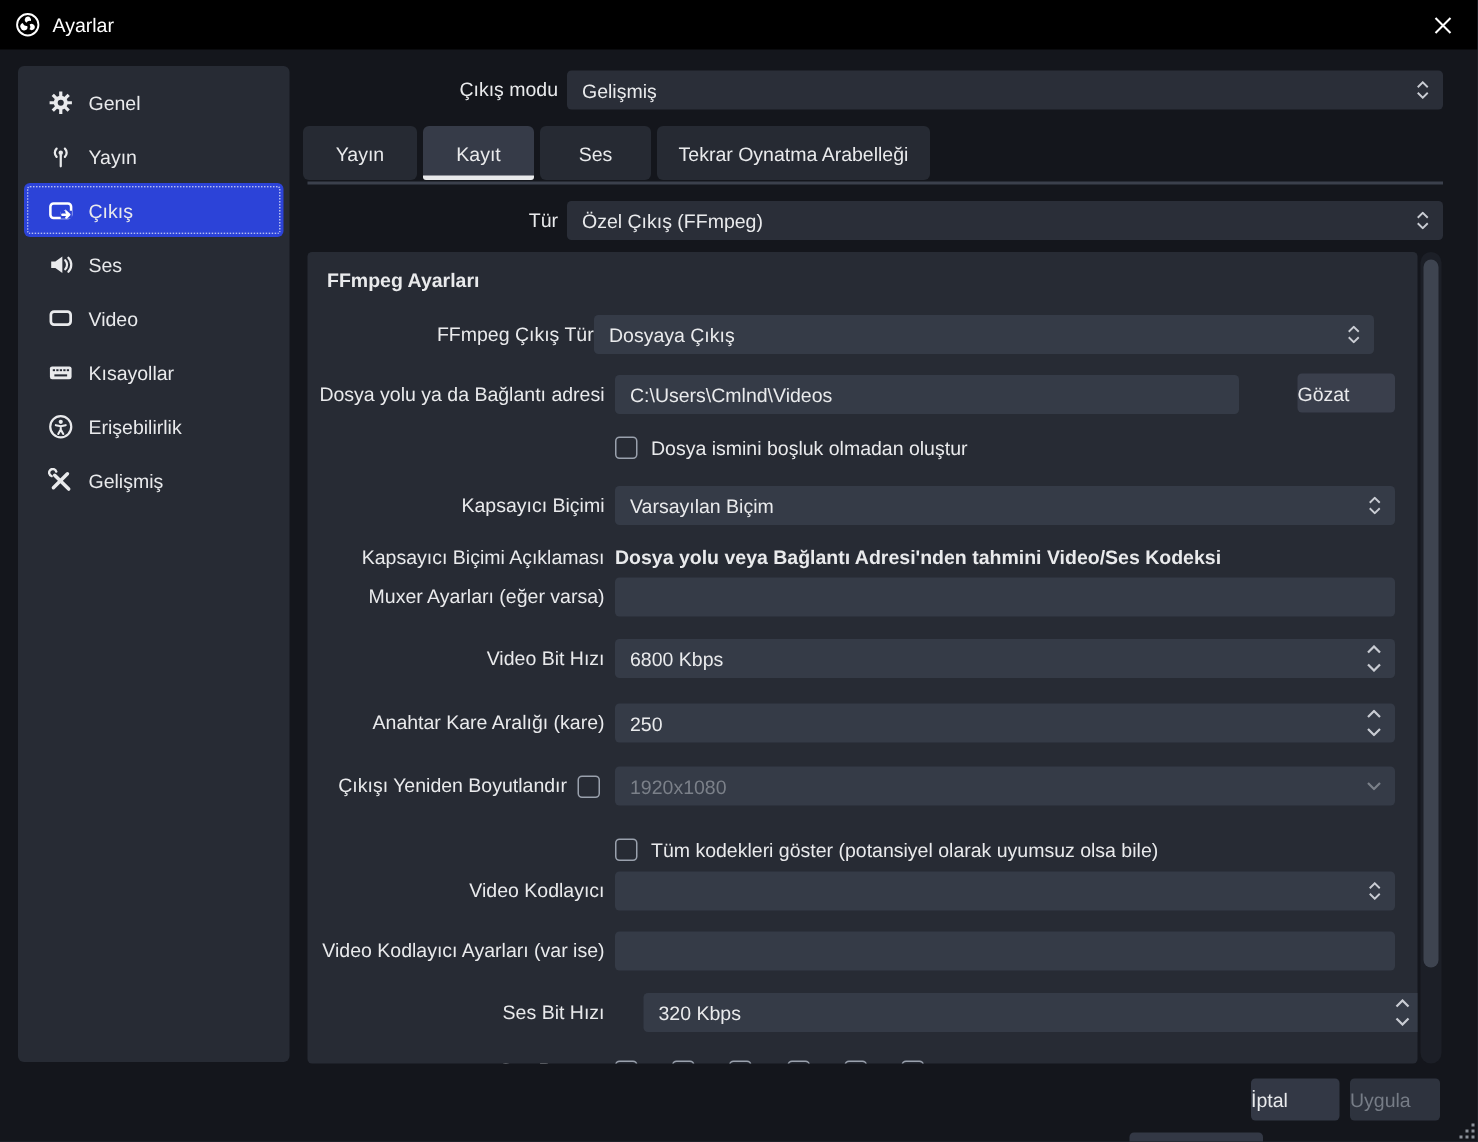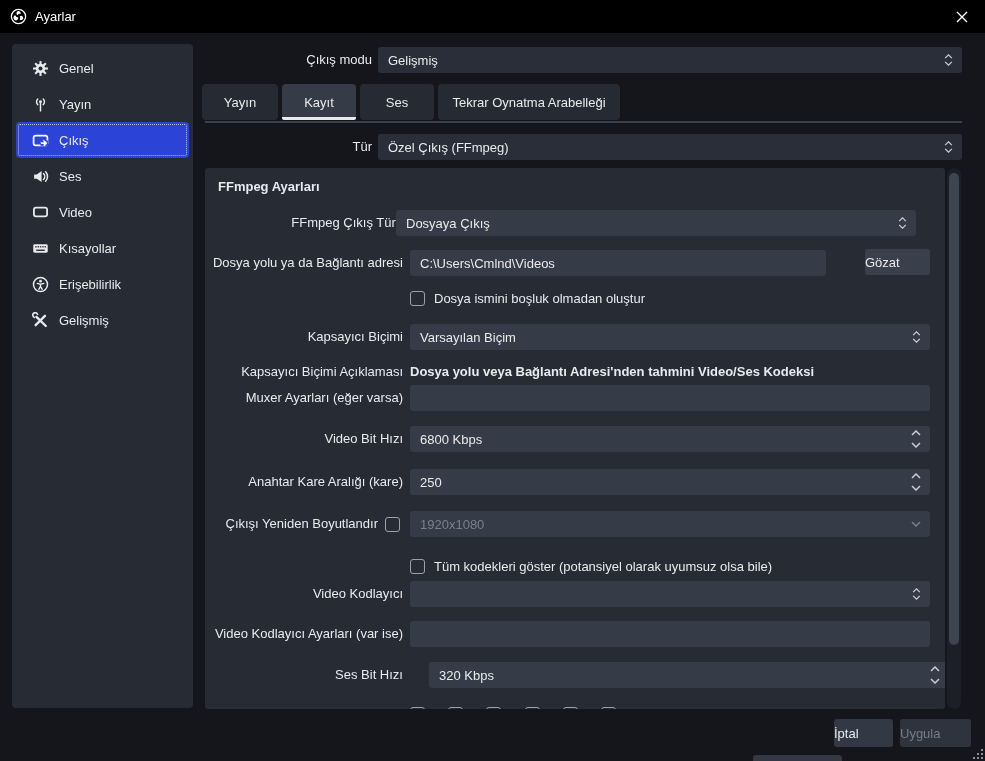--- a/index.html
+++ b/index.html
@@ -352,21 +352,21 @@
 <div class="sbar">
   <div class="thumb"></div>
 </div>
 
 <div class="btn" style="left:753px;top:755px;width:89px;">
   <span>Tamam</span>
 </div>
 <div class="btn" style="left:834px;top:719px;width:59px;">
   <span>İptal</span>
 </div>
-<div class="btn disabled" style="left:900px;top:719px;width:71px;">
+<div class="btn disabled" style="left:900px;top:719px;width:60px;">
   <span>Uygula</span>
 </div>
 
 <div class="grip">
   <i style="right:0;bottom:0;position:absolute;"></i>
   <i style="right:4px;bottom:0;position:absolute;"></i>
   <i style="right:0;bottom:4px;position:absolute;"></i>
   <i style="right:8px;bottom:0;position:absolute;"></i>
   <i style="right:0;bottom:8px;position:absolute;"></i>
   <i style="right:4px;bottom:4px;position:absolute;"></i>

